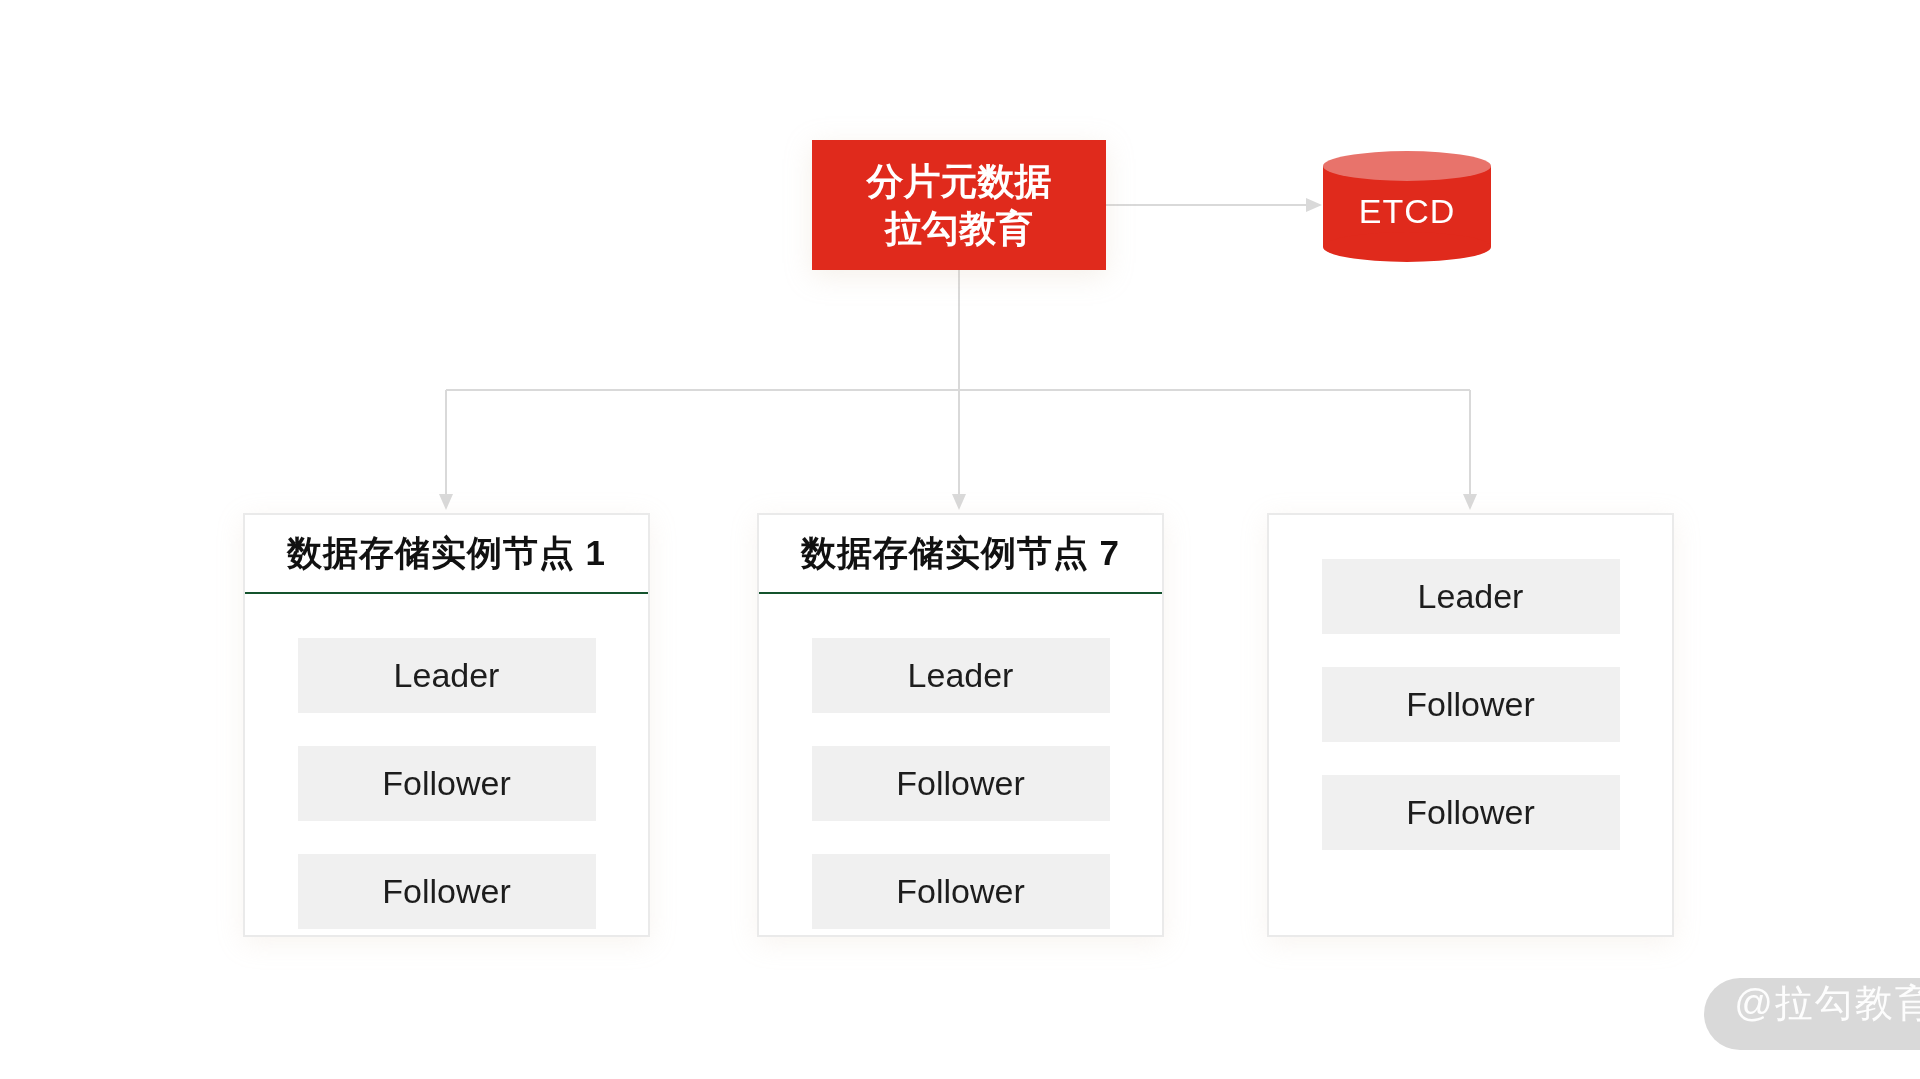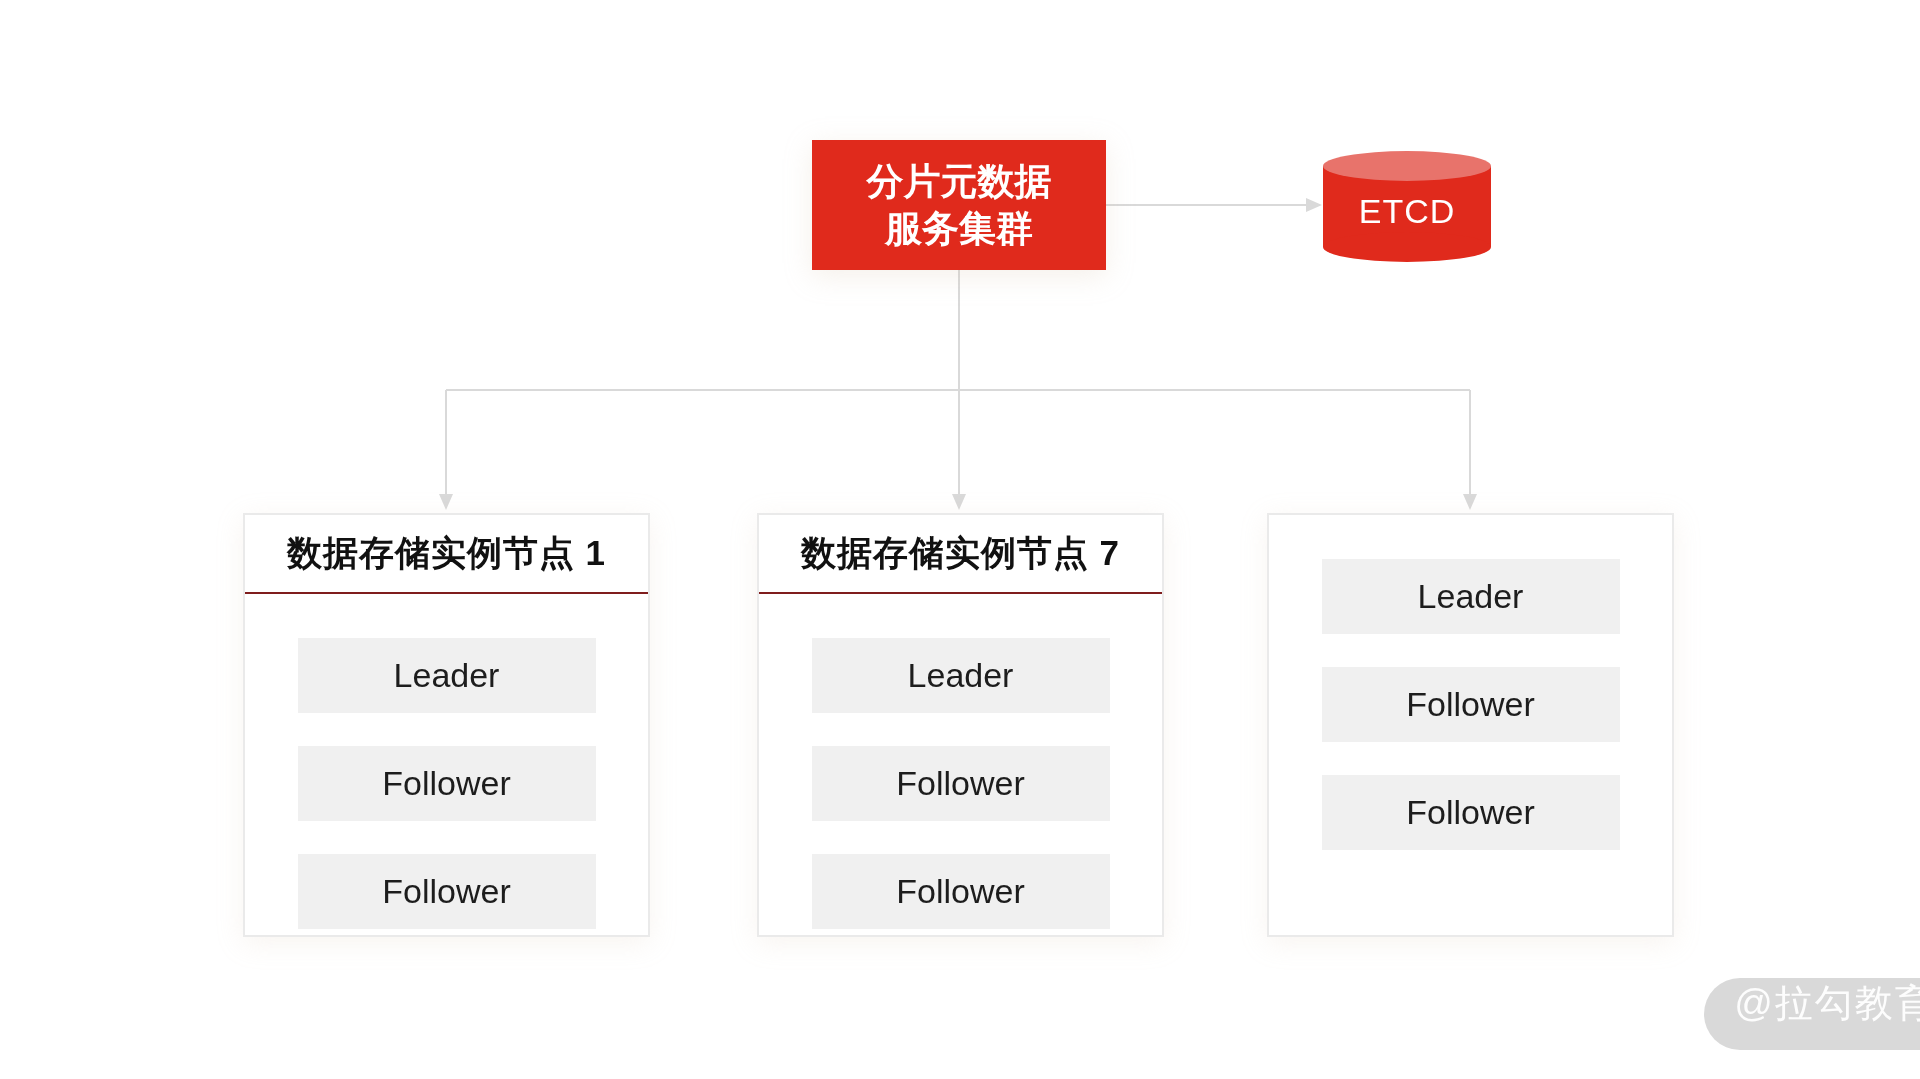--- a/index.html
+++ b/index.html
@@ -50,21 +50,21 @@
   
   .node-card{
     position:absolute;top:513px;width:407px;height:424px;
     background:#FFFFFF;border:2px solid var(--c-border);
     box-shadow:0 6px 26px rgba(214,196,170,0.18);
   }
   .node-card.n1{left:243px;}
   .node-card.n2{left:757px;}
   .node-card.n3{left:1267px;}
   .node-title{
-    height:79px;border-bottom:2px solid #7f1d1d;
+    height:79px;border-bottom:2px solid #14532d;
     display:flex;align-items:center;justify-content:center;
     font-size:35px;font-weight:700;color:#111111;letter-spacing:1px;
   }
   .node-body{padding-top:44px;display:flex;flex-direction:column;align-items:center;gap:33px;}
   .role-chip{
     width:298px;height:75px;background:var(--c-row_bg);
     display:flex;align-items:center;justify-content:center;
     font-size:34px;font-weight:500;color:var(--c-text);
   }
 
@@ -94,21 +94,21 @@
     <path class="connector-line" d="M1106,205 H1308"></path>
 
     <polygon class="connector-head" points="439,494 453,494 446,510"></polygon>
     <polygon class="connector-head" points="952,494 966,494 959,510"></polygon>
     <polygon class="connector-head" points="1463,494 1477,494 1470,510"></polygon>
     <polygon class="connector-head" points="1306,198 1306,212 1322,205"></polygon>
   </svg>
 
   <div class="root-box">
     <span>分片元数据</span>
-    <span>服务集群</span>
+    <span>拉勾教育</span>
   </div>
 
   <svg class="etcd" viewBox="0 0 168 114" aria-hidden="false">
     <rect class="cyl-body" x="0" y="16" width="168" height="81"></rect>
     <ellipse class="cyl-body" cx="84" cy="97" rx="84" ry="15"></ellipse>
     <ellipse class="cyl-top" cx="84" cy="16" rx="84" ry="15"></ellipse>
     <text class="cyl-label" x="84" y="73" text-anchor="middle">ETCD</text>
   </svg>
 
   <div class="node-card n1">

